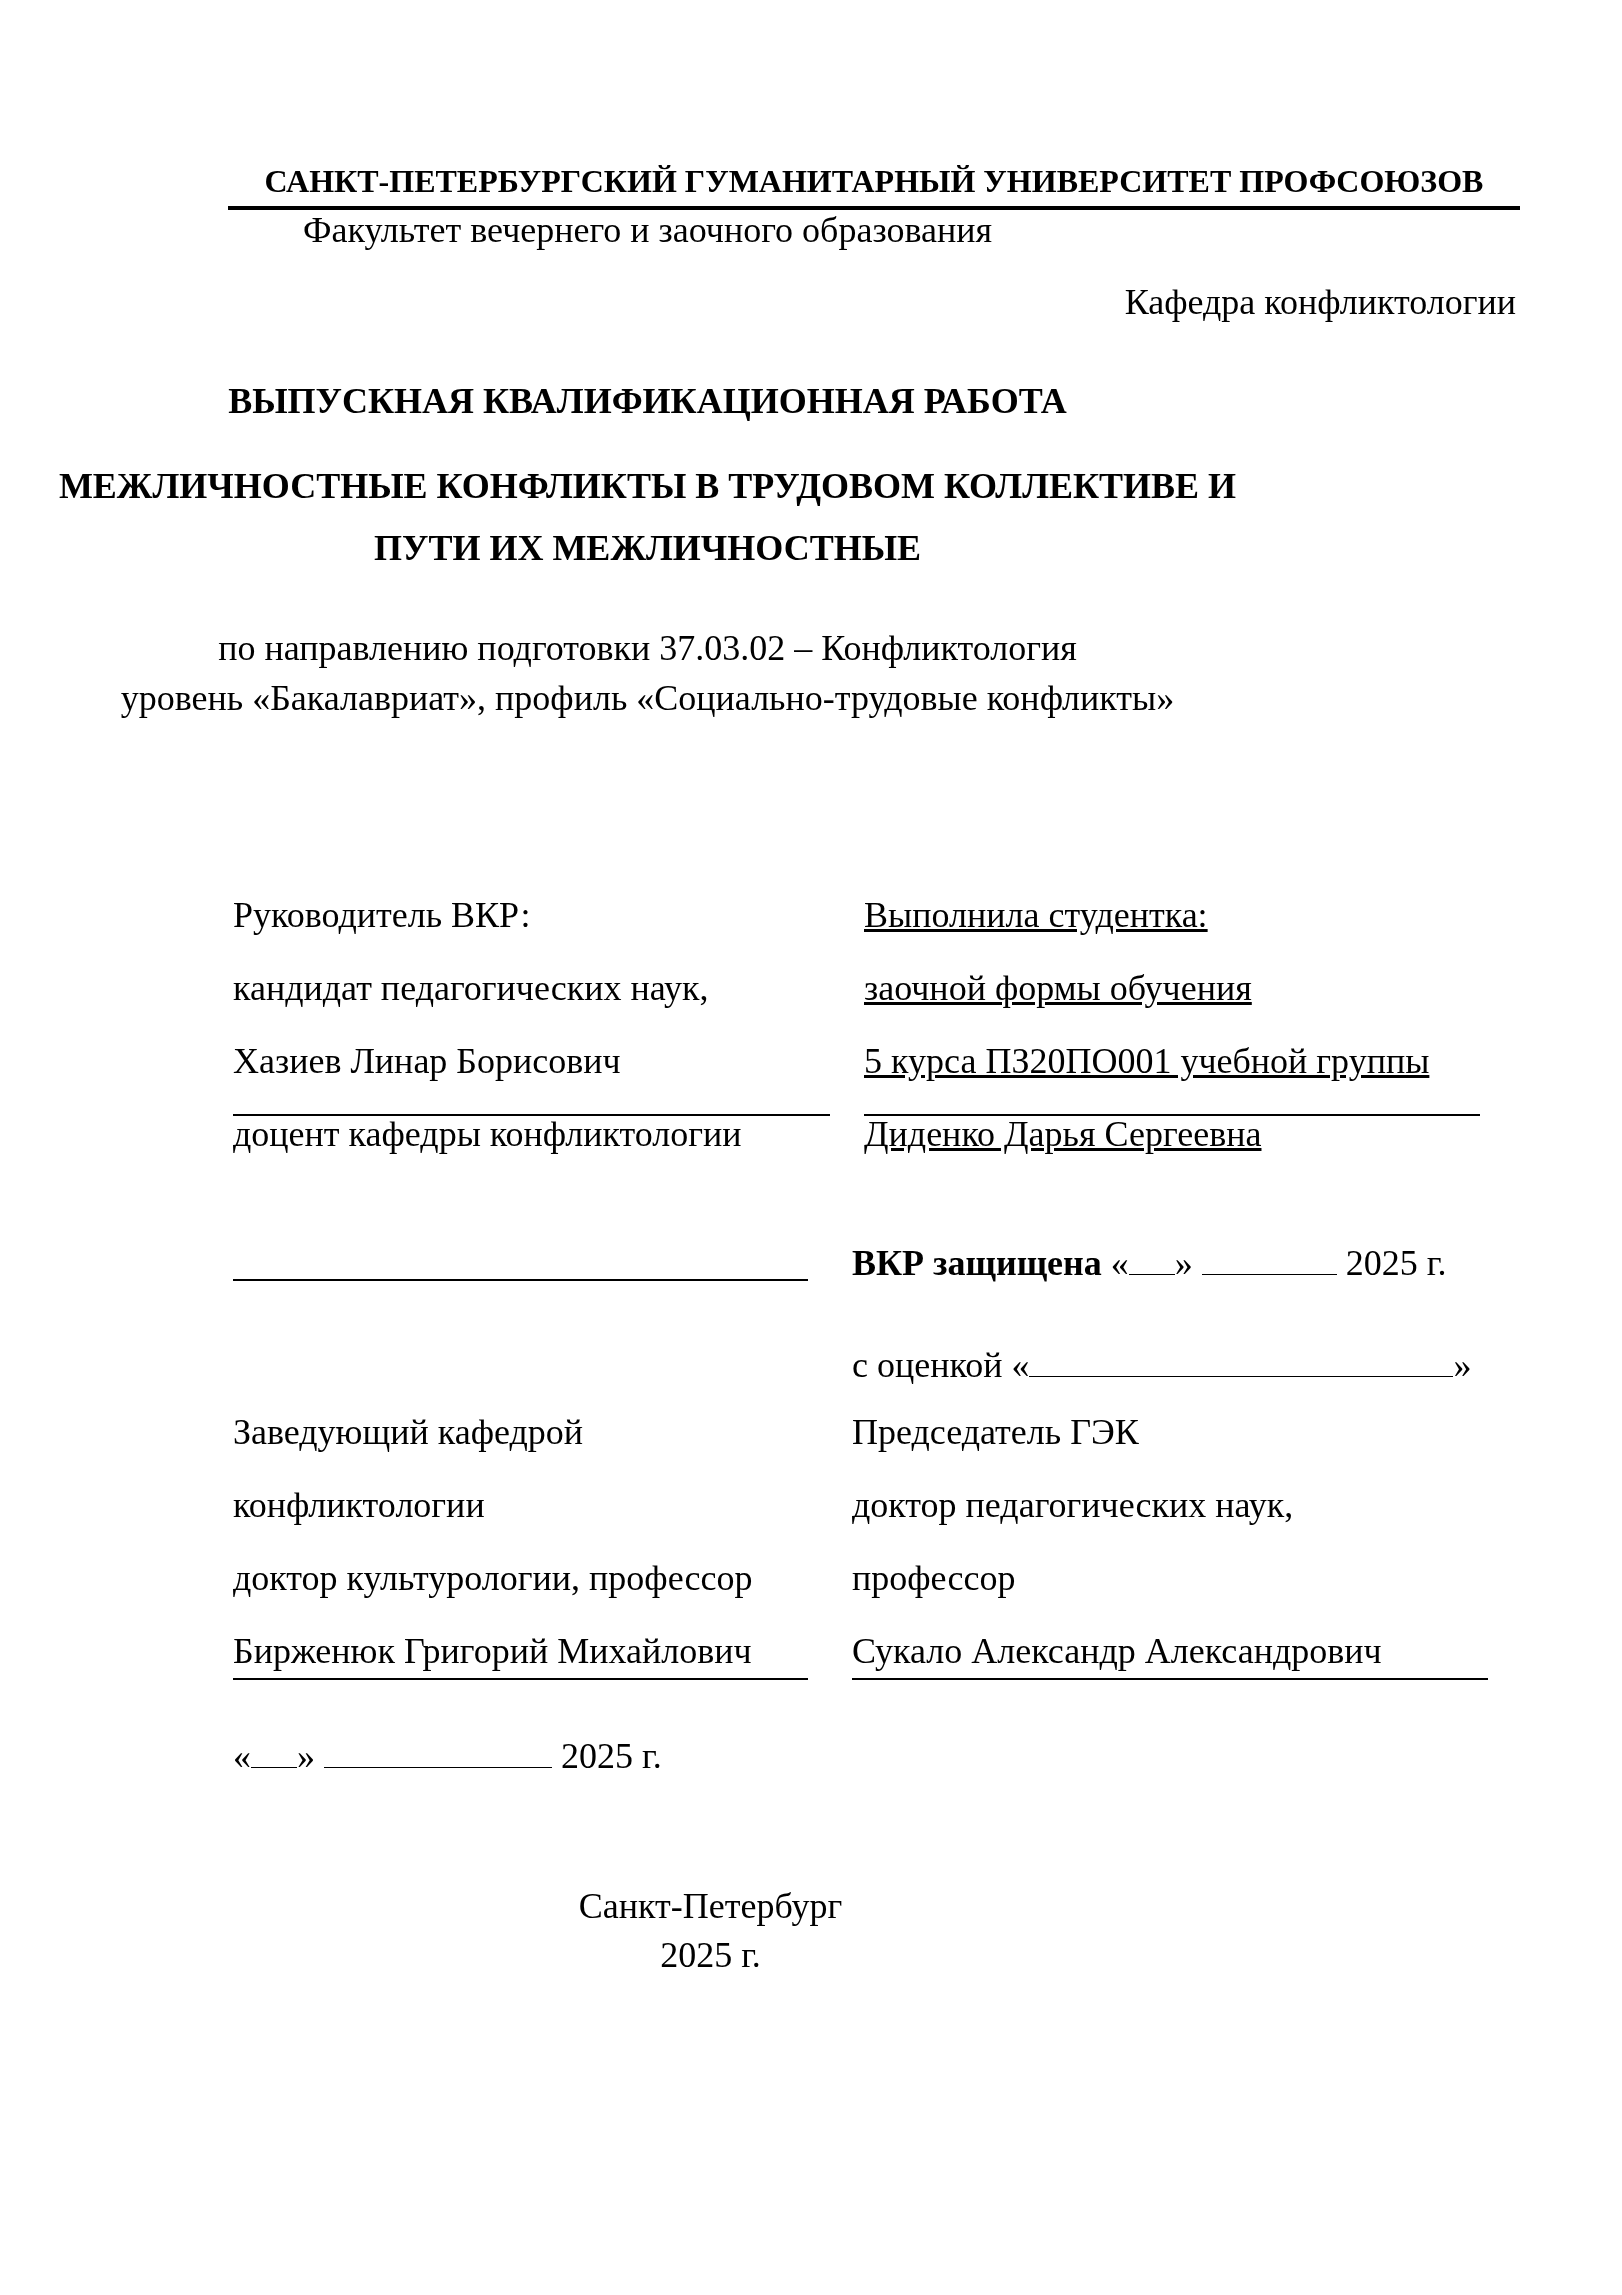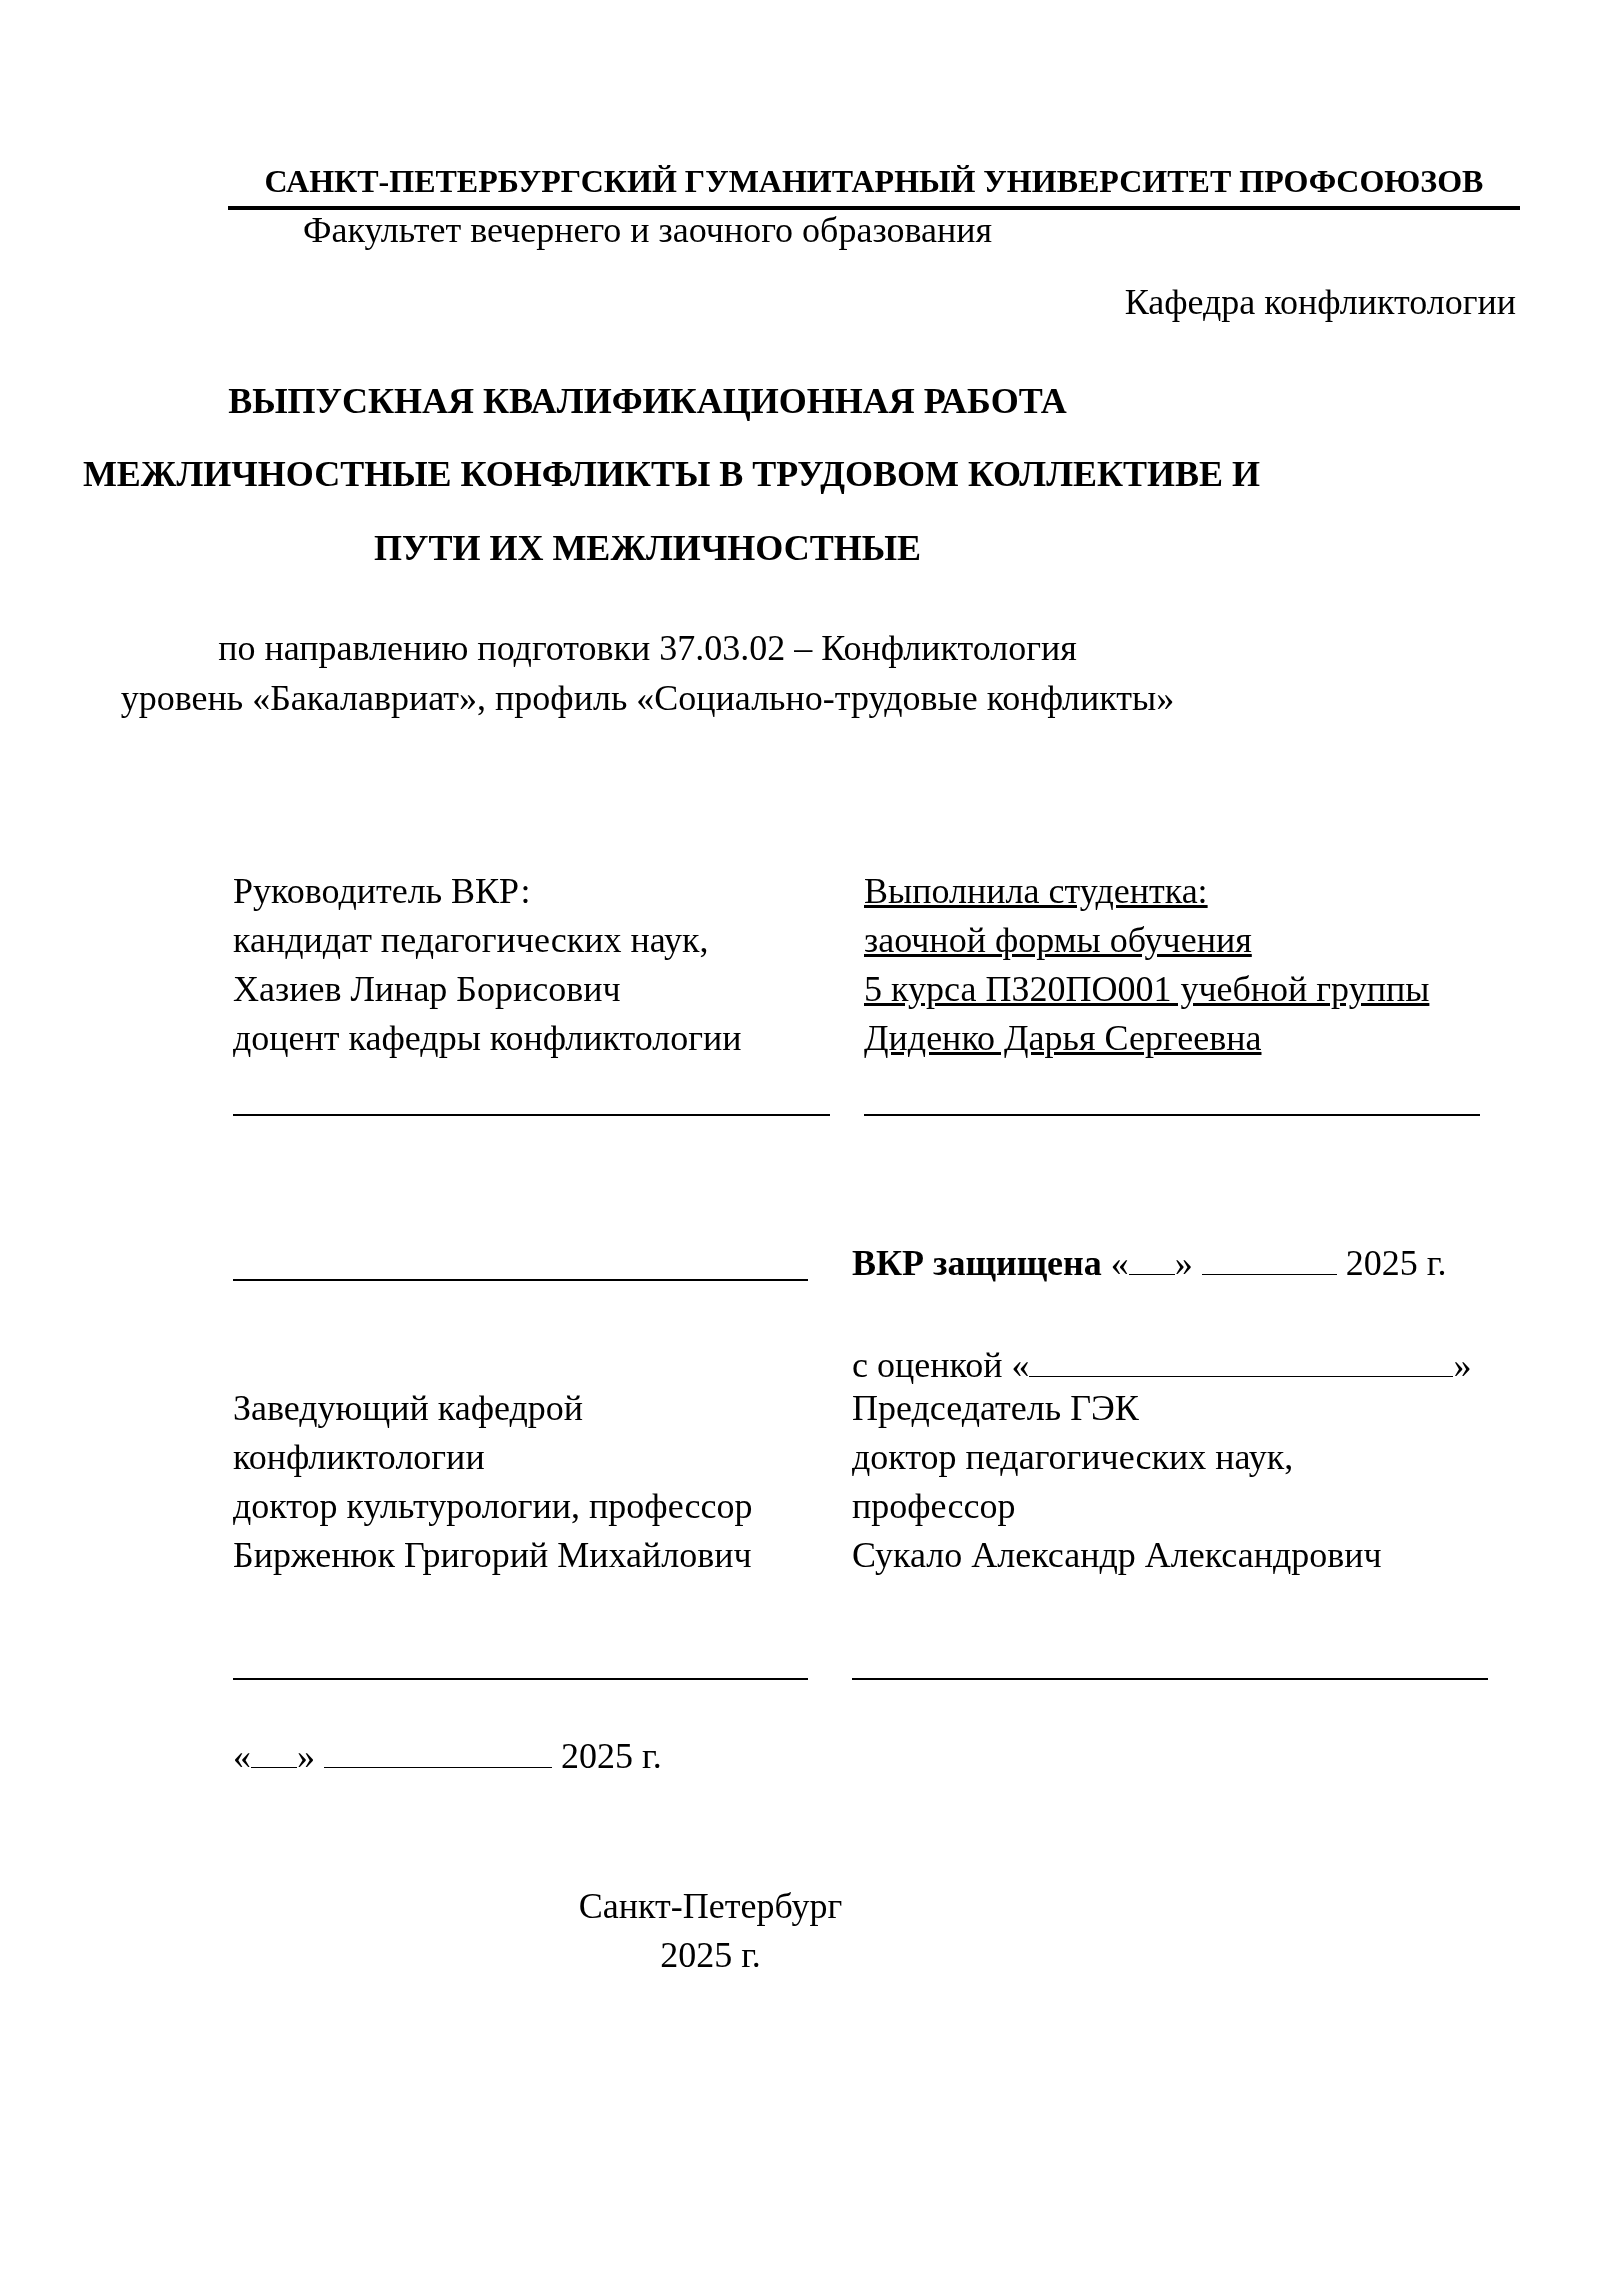--- a/index.html
+++ b/index.html
@@ -5,33 +5,33 @@
   html, body { margin: 0; padding: 0; background: #ffffff; }
   body { width: 1623px; height: 2295px; position: relative; overflow: hidden;
          font-family: "Liberation Serif", "DejaVu Serif", serif; color: #000; }
   .t { position: absolute; font-size: 36px; line-height: 1; white-space: nowrap; }
   .b { font-weight: bold; }
   .center { left: 0; width: 1295px; text-align: center; }
   .hdr { position: absolute; left: 228px; width: 1292px; text-align: center; font-size: 32px; font-weight: bold; white-space: nowrap; top: 163px; }
   .rule { position: absolute; left: 228px; width: 1292px; top: 206px; height: 3.9px; background: #000; }
   .line { position: absolute; height: 1.6px; background: #000; }
   .col { position: absolute; font-size: 36px; line-height: 49px; }
-  .col div { white-space: nowrap; }
+  .col div { white-space: nowrap; margin-top: 24px; }
   .u { display: inline-block; border-bottom: 1.6px solid #000; vertical-align: baseline; height: 30px; }
 </style>
 </head>
 <body>
 
 <div class="hdr">САНКТ-ПЕТЕРБУРГСКИЙ ГУМАНИТАРНЫЙ УНИВЕРСИТЕТ ПРОФСОЮЗОВ</div>
 <div class="rule"></div>
 <div class="t center" style="top:212px;">Факультет вечернего и заочного образования</div>
 <div class="t" style="top:284px; right:107px;">Кафедра конфликтологии</div>
 
 <div class="t center b" style="top:383px;">ВЫПУСКНАЯ КВАЛИФИКАЦИОННАЯ РАБОТА</div>
-<div class="t center b" style="top:456px;margin-left:24px;">МЕЖЛИЧНОСТНЫЕ КОНФЛИКТЫ В ТРУДОВОМ КОЛЛЕКТИВЕ И</div>
+<div class="t center b" style="top:468px;">МЕЖЛИЧНОСТНЫЕ КОНФЛИКТЫ В ТРУДОВОМ КОЛЛЕКТИВЕ И</div>
 <div class="t center b" style="top:530px;">ПУТИ ИХ МЕЖЛИЧНОСТНЫЕ</div>
 <div class="t center" style="top:630px;">по направлению подготовки 37.03.02 – Конфликтология</div>
 <div class="t center" style="top:680px;">уровень «Бакалавриат», профиль «Социально-трудовые конфликты»</div>
 
 <div class="col" style="left:233px; top:867px;">
   <div>Руководитель ВКР:</div>
   <div>кандидат педагогических наук,</div>
   <div>Хазиев Линар Борисович</div>
   <div>доцент кафедры конфликтологии</div>
 </div>

